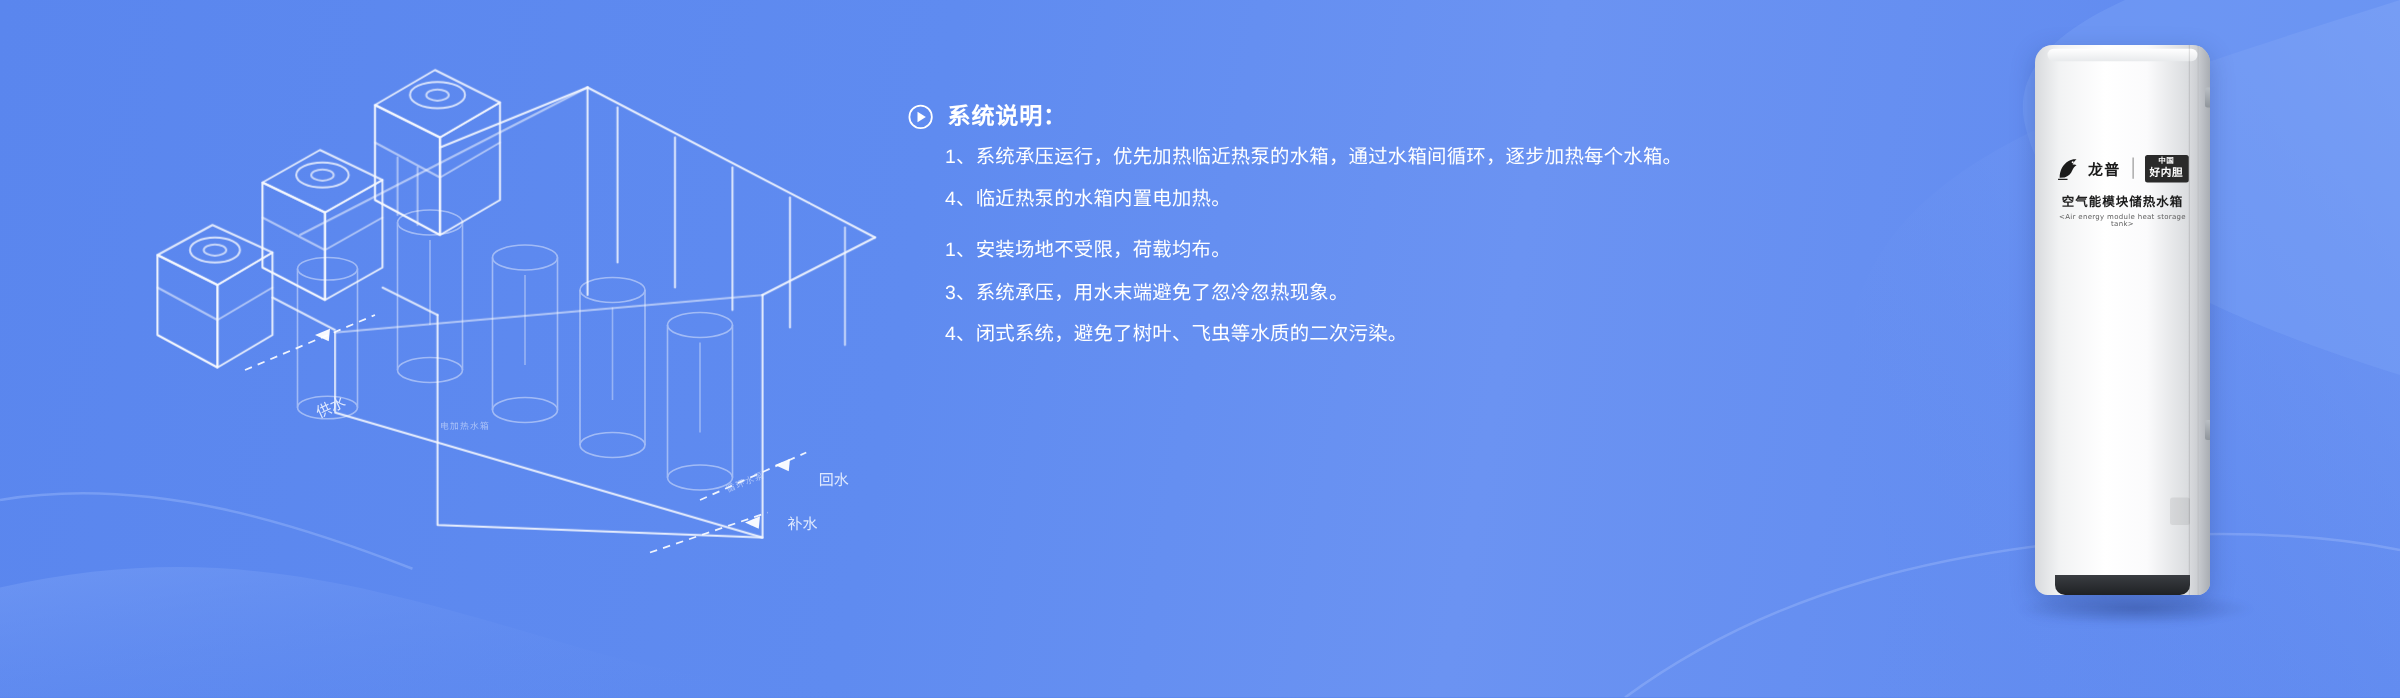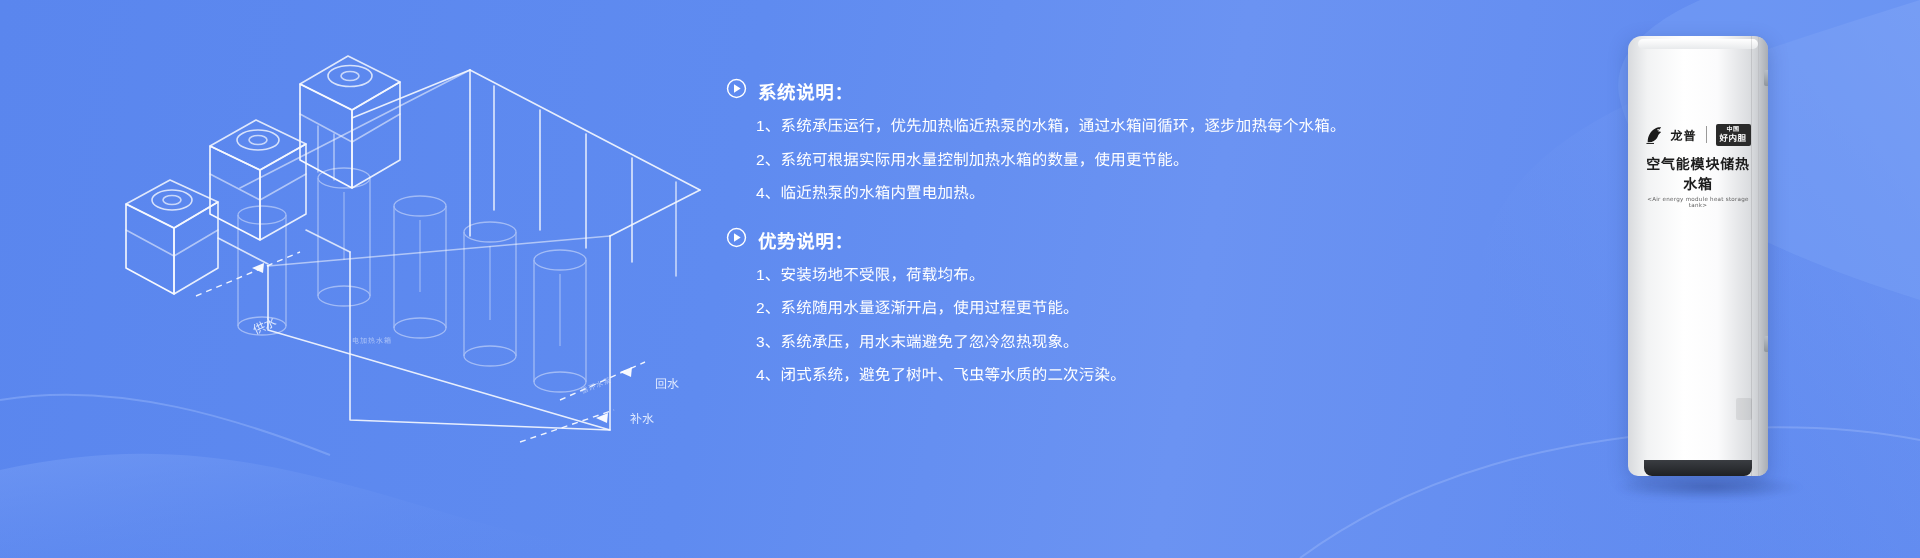--- a/index.html
+++ b/index.html
@@ -19,21 +19,21 @@
   
   .diagram{position:absolute;left:0;top:0;width:720px;height:558px;}
   .diagram svg{position:absolute;left:0;top:0;}
 
   
   .content{
     position:absolute;left:726px;top:78px;width:590px;
   }
   .section{margin-bottom:4px;}
   .sec-head{
-    display:flex;align-items:flex-start;gap:11px;
+    display:flex;align-items:flex-end;gap:11px;
     margin:0 0 14px 0;
   }
   .sec-head .play-icon{
     width:21px;height:21px;flex:0 0 21px;display:block;
   }
   .sec-title{
     font-size:18.5px;font-weight:bold;color:#ffffff;letter-spacing:.6px;
     white-space:nowrap;
   }
   .sec-list{list-style:none;margin:0 0 10px 0;padding:0 0 0 30px;}
@@ -93,21 +93,21 @@
   }
   .brand-div{width:1px;height:17px;background:#9a9a9a;margin:0 2px;}
   .brand-badge{
     background:#2a2a2a;color:#fff;font-size:7.5px;font-weight:bold;
     padding:2px 4px;border-radius:2px;line-height:1.15;
     display:flex;flex-direction:column;align-items:center;gap:1px;text-align:center;
   }
   .brand-badge .b1{font-size:6px;letter-spacing:.5px;}
   .brand-badge .b2{font-size:8.5px;letter-spacing:.5px;}
   .prod-cn{
-    margin-top:7px;font-size:14px;font-weight:bold;color:#1d1d1d;letter-spacing:.8px;
+    margin-top:7px;font-size:10px;font-weight:bold;color:#1d1d1d;letter-spacing:.8px;
   }
   .prod-en{
     margin-top:3px;font-size:5.6px;color:#5d5d5d;letter-spacing:.25px;
     font-family:"DejaVu Sans","Liberation Sans",sans-serif;
   }
   .tank-label{
     position:absolute;right:16px;bottom:56px;width:16px;height:22px;
     background:rgba(0,0,0,.07);border-radius:2px;
   }
   
@@ -256,38 +256,29 @@
     <div class="section">
       <div class="sec-head">
         <svg class="play-icon" viewBox="0 0 22 22">
           <circle cx="11" cy="11" r="9.4" fill="none" stroke="#ffffff" stroke-width="1.5"></circle>
           <path d="M8.4,6.6 L15.4,11 L8.4,15.4 Z" fill="#ffffff"></path>
         </svg>
         <span class="sec-title">系统说明：</span>
       </div>
       <ul class="sec-list">
         <li>1、系统承压运行，优先加热临近热泵的水箱，通过水箱间循环，逐步加热每个水箱。</li>
-        <li>2、系统可根据实际用水量控制加热水箱的数量，使用更节能。</li>
         <li>4、临近热泵的水箱内置电加热。</li>
       </ul>
     </div>
 
     <div class="gap"></div>
 
     <div class="section">
-      <div class="sec-head">
-        <svg class="play-icon" viewBox="0 0 22 22">
-          <circle cx="11" cy="11" r="9.4" fill="none" stroke="#ffffff" stroke-width="1.5"></circle>
-          <path d="M8.4,6.6 L15.4,11 L8.4,15.4 Z" fill="#ffffff"></path>
-        </svg>
-        <span class="sec-title">优势说明：</span>
-      </div>
       <ul class="sec-list">
         <li>1、安装场地不受限，荷载均布。</li>
-        <li>2、系统随用水量逐渐开启，使用过程更节能。</li>
         <li>3、系统承压，用水末端避免了忽冷忽热现象。</li>
         <li>4、闭式系统，避免了树叶、飞虫等水质的二次污染。</li>
       </ul>
     </div>
 
   </div>
 
   <div class="product">
     <div class="tank-shadow"></div>
     <div class="tank">

